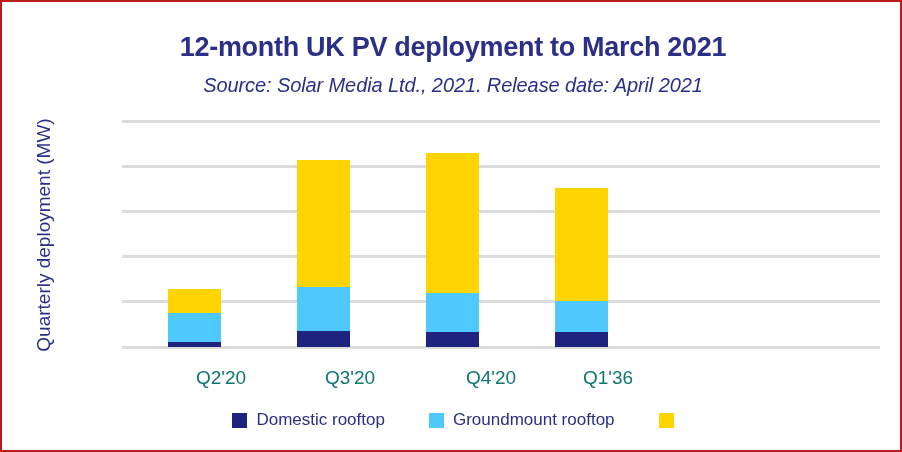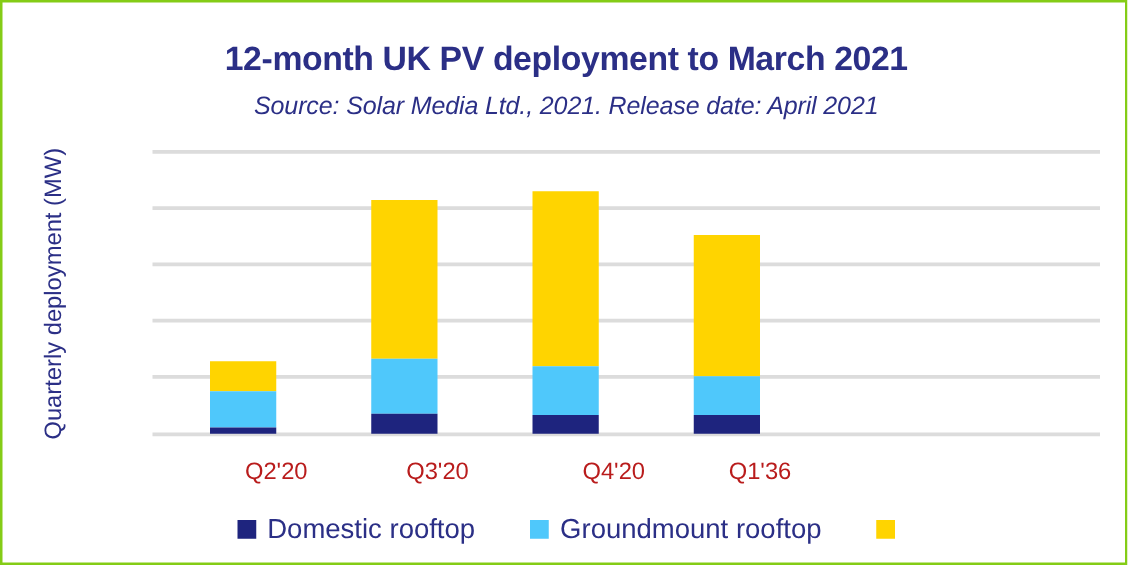--- a/index.html
+++ b/index.html
@@ -8,21 +8,21 @@
     background: #ffffff;
   }
   body {
     font-family: "Liberation Sans", sans-serif;
   }
   .frame {
     position: relative;
     width: 902px;
     height: 452px;
     box-sizing: border-box;
-    border: 2px solid #84cc16;
+    border: 2px solid #b91c1c;
     background: #ffffff;
     overflow: hidden;
   }
   .chart-title {
     position: absolute;
     left: 0;
     top: 30px;
     width: 902px;
     text-align: center;
     font-size: 27px;
@@ -82,21 +82,21 @@
     width: 100%;
     display: block;
   }
   .xlabel {
     position: absolute;
     top: 246px;
     width: 160px;
     margin-left: -53px;
     text-align: center;
     font-size: 19px;
-    color: #b91c1c;
+    color: #0f766e;
   }
   .legend {
     position: absolute;
     left: 0;
     top: 408px;
     width: 902px;
     display: flex;
     justify-content: center;
     align-items: center;
     gap: 44px;
@@ -105,21 +105,21 @@
     display: flex;
     align-items: center;
     gap: 9px;
   }
   .legend-swatch {
     width: 15px;
     height: 15px;
     display: block;
   }
   .legend-label {
-    font-size: 22px;
+    font-size: 17px;
     color: #2b2f86;
   }
 </style>
 </head>
 <body>
 
 <div class="frame">
 
   <div class="chart-title">12-month UK PV deployment to March 2021</div>
   <div class="chart-subtitle">Source: Solar Media Ltd., 2021. Release date: April 2021</div>

